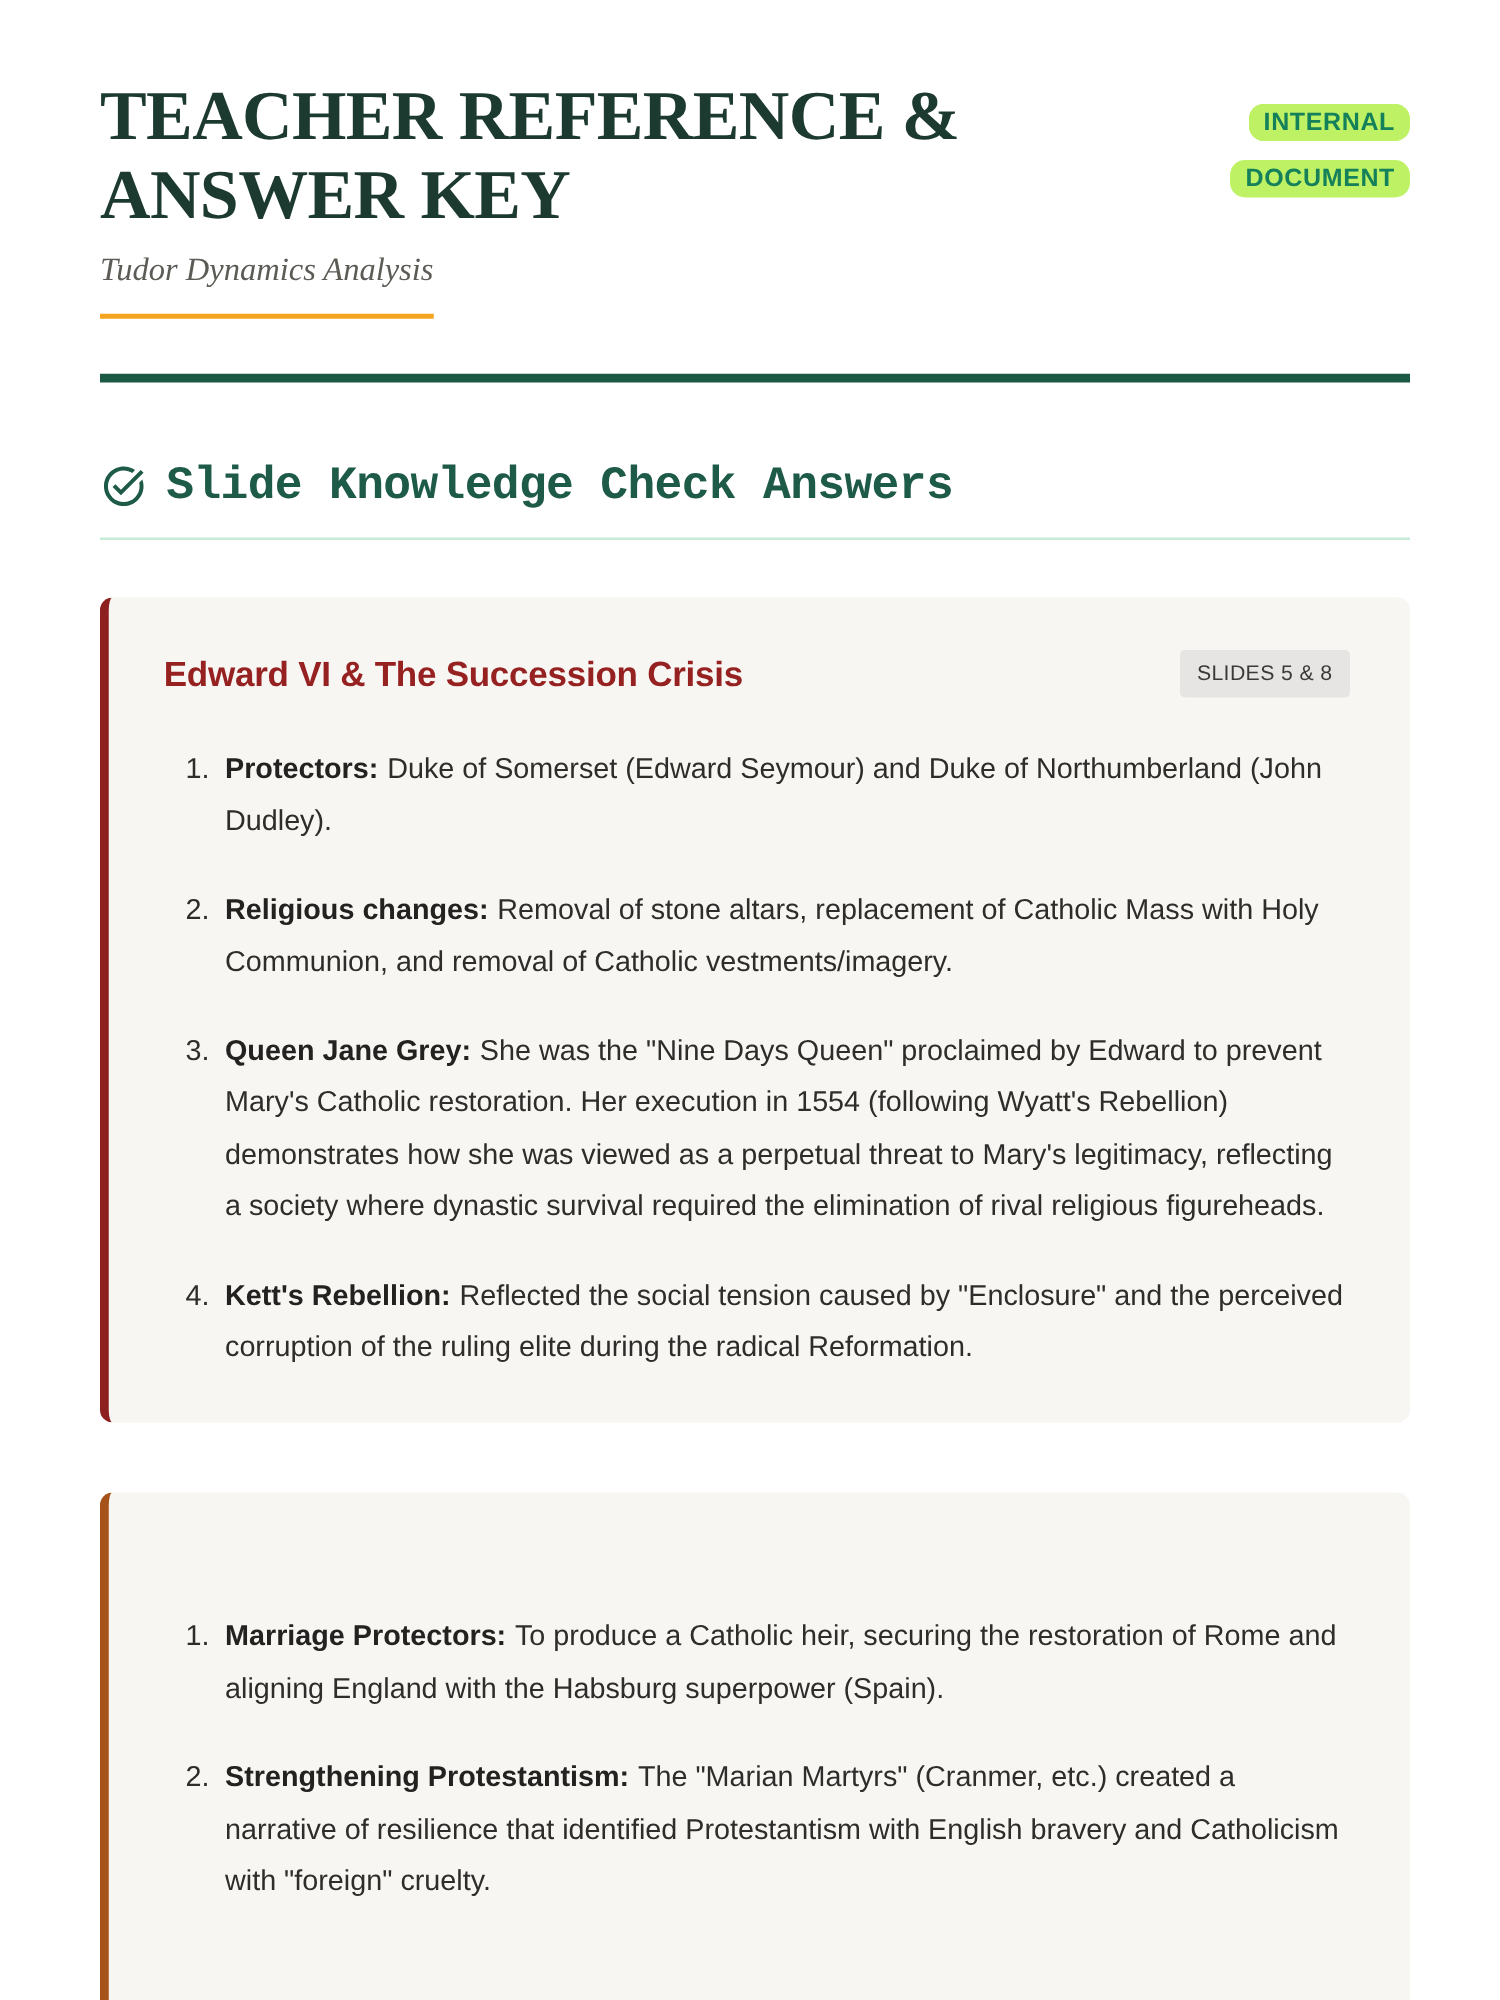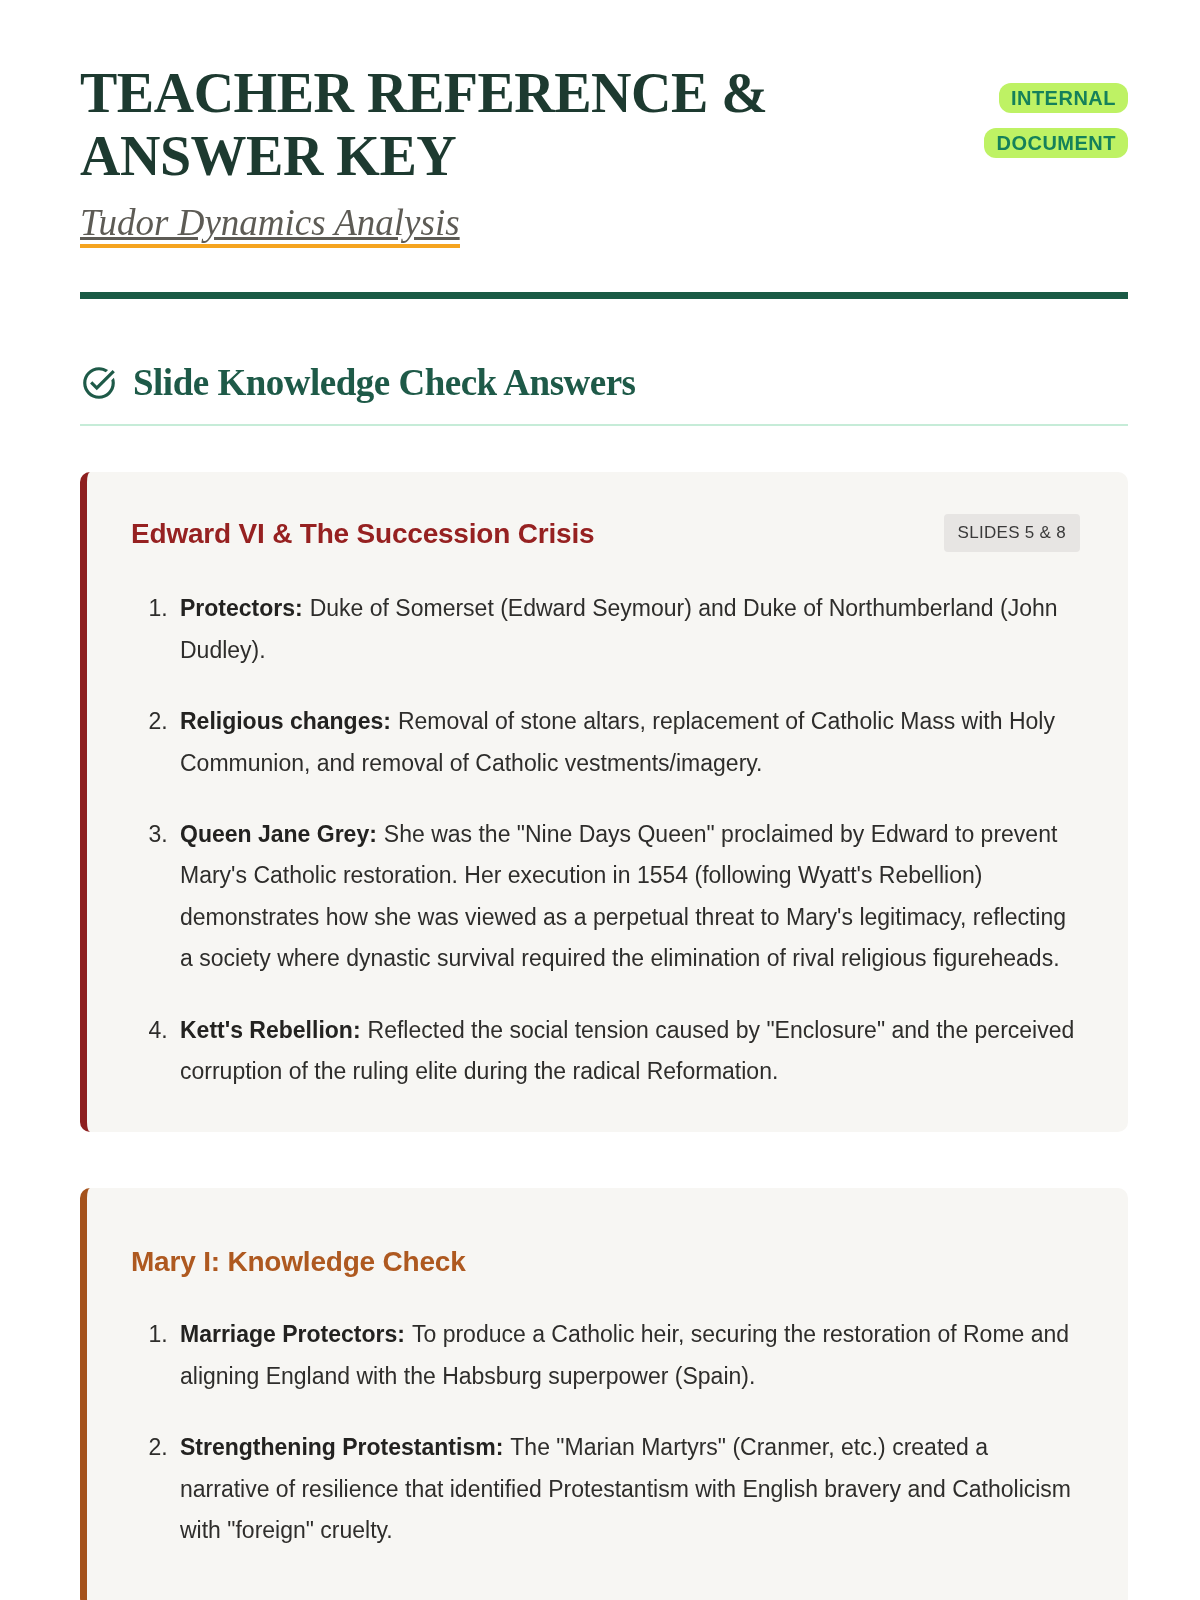--- a/index.html
+++ b/index.html
@@ -45,46 +45,45 @@
     letter-spacing: 0.5px;
     padding: 4px 12px;
     border-radius: 12px;
     -webkit-box-decoration-break: clone;
     box-decoration-break: clone;
   }
   .doc-subtitle {
     display: inline-block;
     font-family: "Liberation Serif", serif;
     font-style: italic;
-    font-size: 37px;
+    font-size: 26px;
     color: #5d5b55;
     margin-top: 14px;
-    padding-bottom: 0;
+    padding-bottom: 20px;
     border-bottom: 4px solid #f5a41f;
-    text-decoration: underline;
   }
   .top-divider {
     height: 7px;
     background: #1a5a45;
     margin-top: 44px;
     border: none;
   }
 
   
   .section-head {
     display: flex;
     align-items: center;
     gap: 15px;
     margin-top: 62px;
     padding-bottom: 20px;
     border-bottom: 2px solid #c6ecd8;
   }
   .section-head .icon { flex: 0 0 auto; display: flex; }
   .section-title {
-    font-family: Liberation Serif, serif;
+    font-family: Liberation Mono, monospace;
     font-weight: 700;
     font-size: 37px;
     letter-spacing: -0.5px;
     color: #1e5a48;
   }
 
   
   .card {
     background: #f7f6f3;
     border-radius: 10px;
@@ -176,23 +175,20 @@
       <li>
         <strong>Queen Jane Grey:</strong><span>She was the "Nine Days Queen" proclaimed by Edward to prevent Mary's Catholic restoration. Her execution in 1554 (following Wyatt's Rebellion) demonstrates how she was viewed as a perpetual threat to Mary's legitimacy, reflecting a society where dynastic survival required the elimination of rival religious figureheads.</span>
       </li>
       <li>
         <strong>Kett's Rebellion:</strong><span>Reflected the social tension caused by "Enclosure" and the perceived corruption of the ruling elite during the radical Reformation.</span>
       </li>
     </ol>
   </div>
 
   <div class="card amber">
-    <div class="card-head">
-      <h3 class="card-title">Mary I: Knowledge Check</h3>
-    </div>
     <ol class="answer-list">
       <li>
         <strong>Marriage Protectors:</strong><span>To produce a Catholic heir, securing the restoration of Rome and aligning England with the Habsburg superpower (Spain).</span>
       </li>
       <li>
         <strong>Strengthening Protestantism:</strong><span>The "Marian Martyrs" (Cranmer, etc.) created a narrative of resilience that identified Protestantism with English bravery and Catholicism with "foreign" cruelty.</span>
       </li>
     </ol>
   </div>
 

